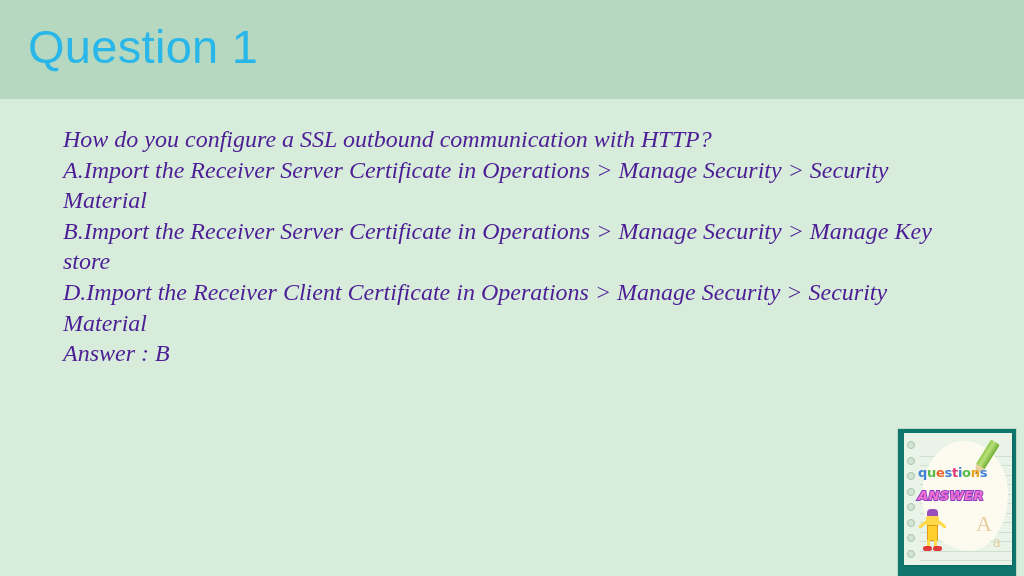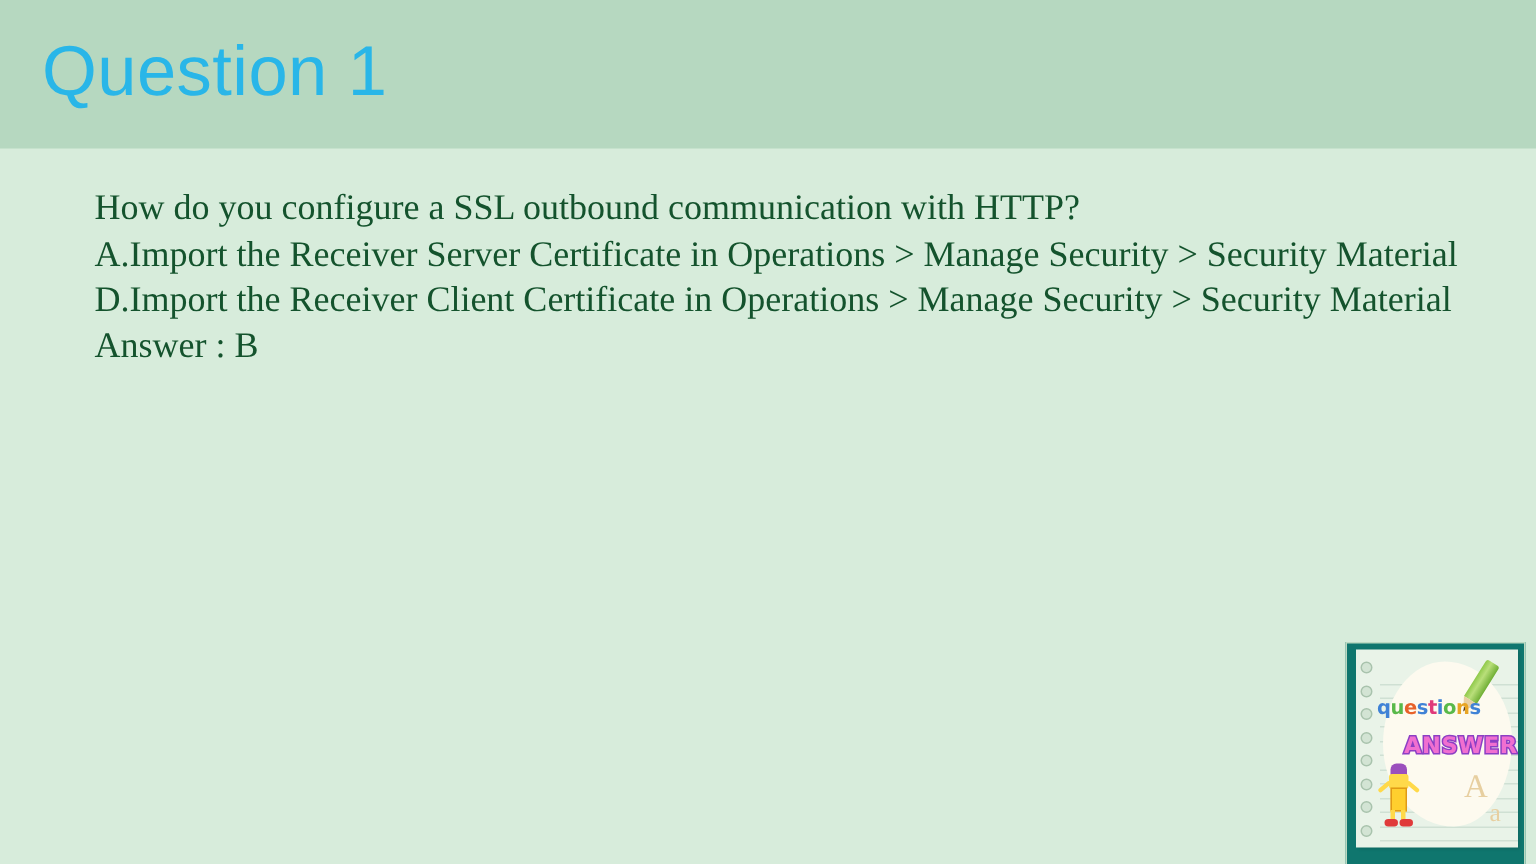--- a/index.html
+++ b/index.html
@@ -42,23 +42,24 @@
   .body-block {
     position: absolute;
     left: 63px;
     top: 124px;
     width: 910px;
   }
   .qline {
     font-family: "Liberation Serif", "DejaVu Serif", serif;
     font-size: 24px;
     line-height: 30.6px;
-    color: #14532d;
+    color: #4c1d95;
     white-space: pre-wrap;
     word-break: normal;
+    font-style: italic;
   }
 
   
   .clipart {
     position: absolute;
     left: 897px;
     top: 428px;
     width: 120px;
     height: 156px;
     background: #0f766e;
@@ -148,30 +149,31 @@
     top: 33px;
     font-family: "DejaVu Sans", sans-serif;
     font-size: 13px;
     font-weight: bold;
     letter-spacing: -0.3px;
     white-space: nowrap;
     line-height: 14px;
   }
   .cl-answer {
     position: absolute;
-    left: 32px;
+    left: 14px;
     top: 55px;
     font-family: "DejaVu Sans", sans-serif;
-    font-size: 15px;
+    font-size: 13px;
     font-weight: bold;
     letter-spacing: 0.4px;
     color: #f06fd0;
     -webkit-text-stroke: 2px #8c3fc4;
     paint-order: stroke fill;
     white-space: nowrap;
+    font-style: italic;
   }
   .cl-char {
     position: absolute;
     left: 16px;
     top: 76px;
     width: 26px;
     height: 42px;
   }
   .cl-char .cap {
     position: absolute; left: 7px; top: 0;
@@ -238,20 +240,21 @@
 
 <div class="slide">
 
   <div class="header-band"></div>
 
   <div class="slide-title">Question 1</div>
 
   <div class="body-block">
     <div class="qline">How do you configure a SSL outbound communication with HTTP?</div>
     <div class="qline">A.Import the Receiver Server Certificate in Operations &gt; Manage Security &gt; Security Material</div>
+    <div class="qline">B.Import the Receiver Server Certificate in Operations &gt; Manage Security &gt; Manage Key store</div>
     <div class="qline">D.Import the Receiver Client Certificate in Operations &gt; Manage Security &gt; Security Material</div>
     <div class="qline">Answer : B</div>
   </div>
 
   <div class="clipart">
     <div class="cl-page">
       <div class="cl-rules">
         <div class="cl-rule"></div>
           <div class="cl-rule"></div>
           <div class="cl-rule"></div>

